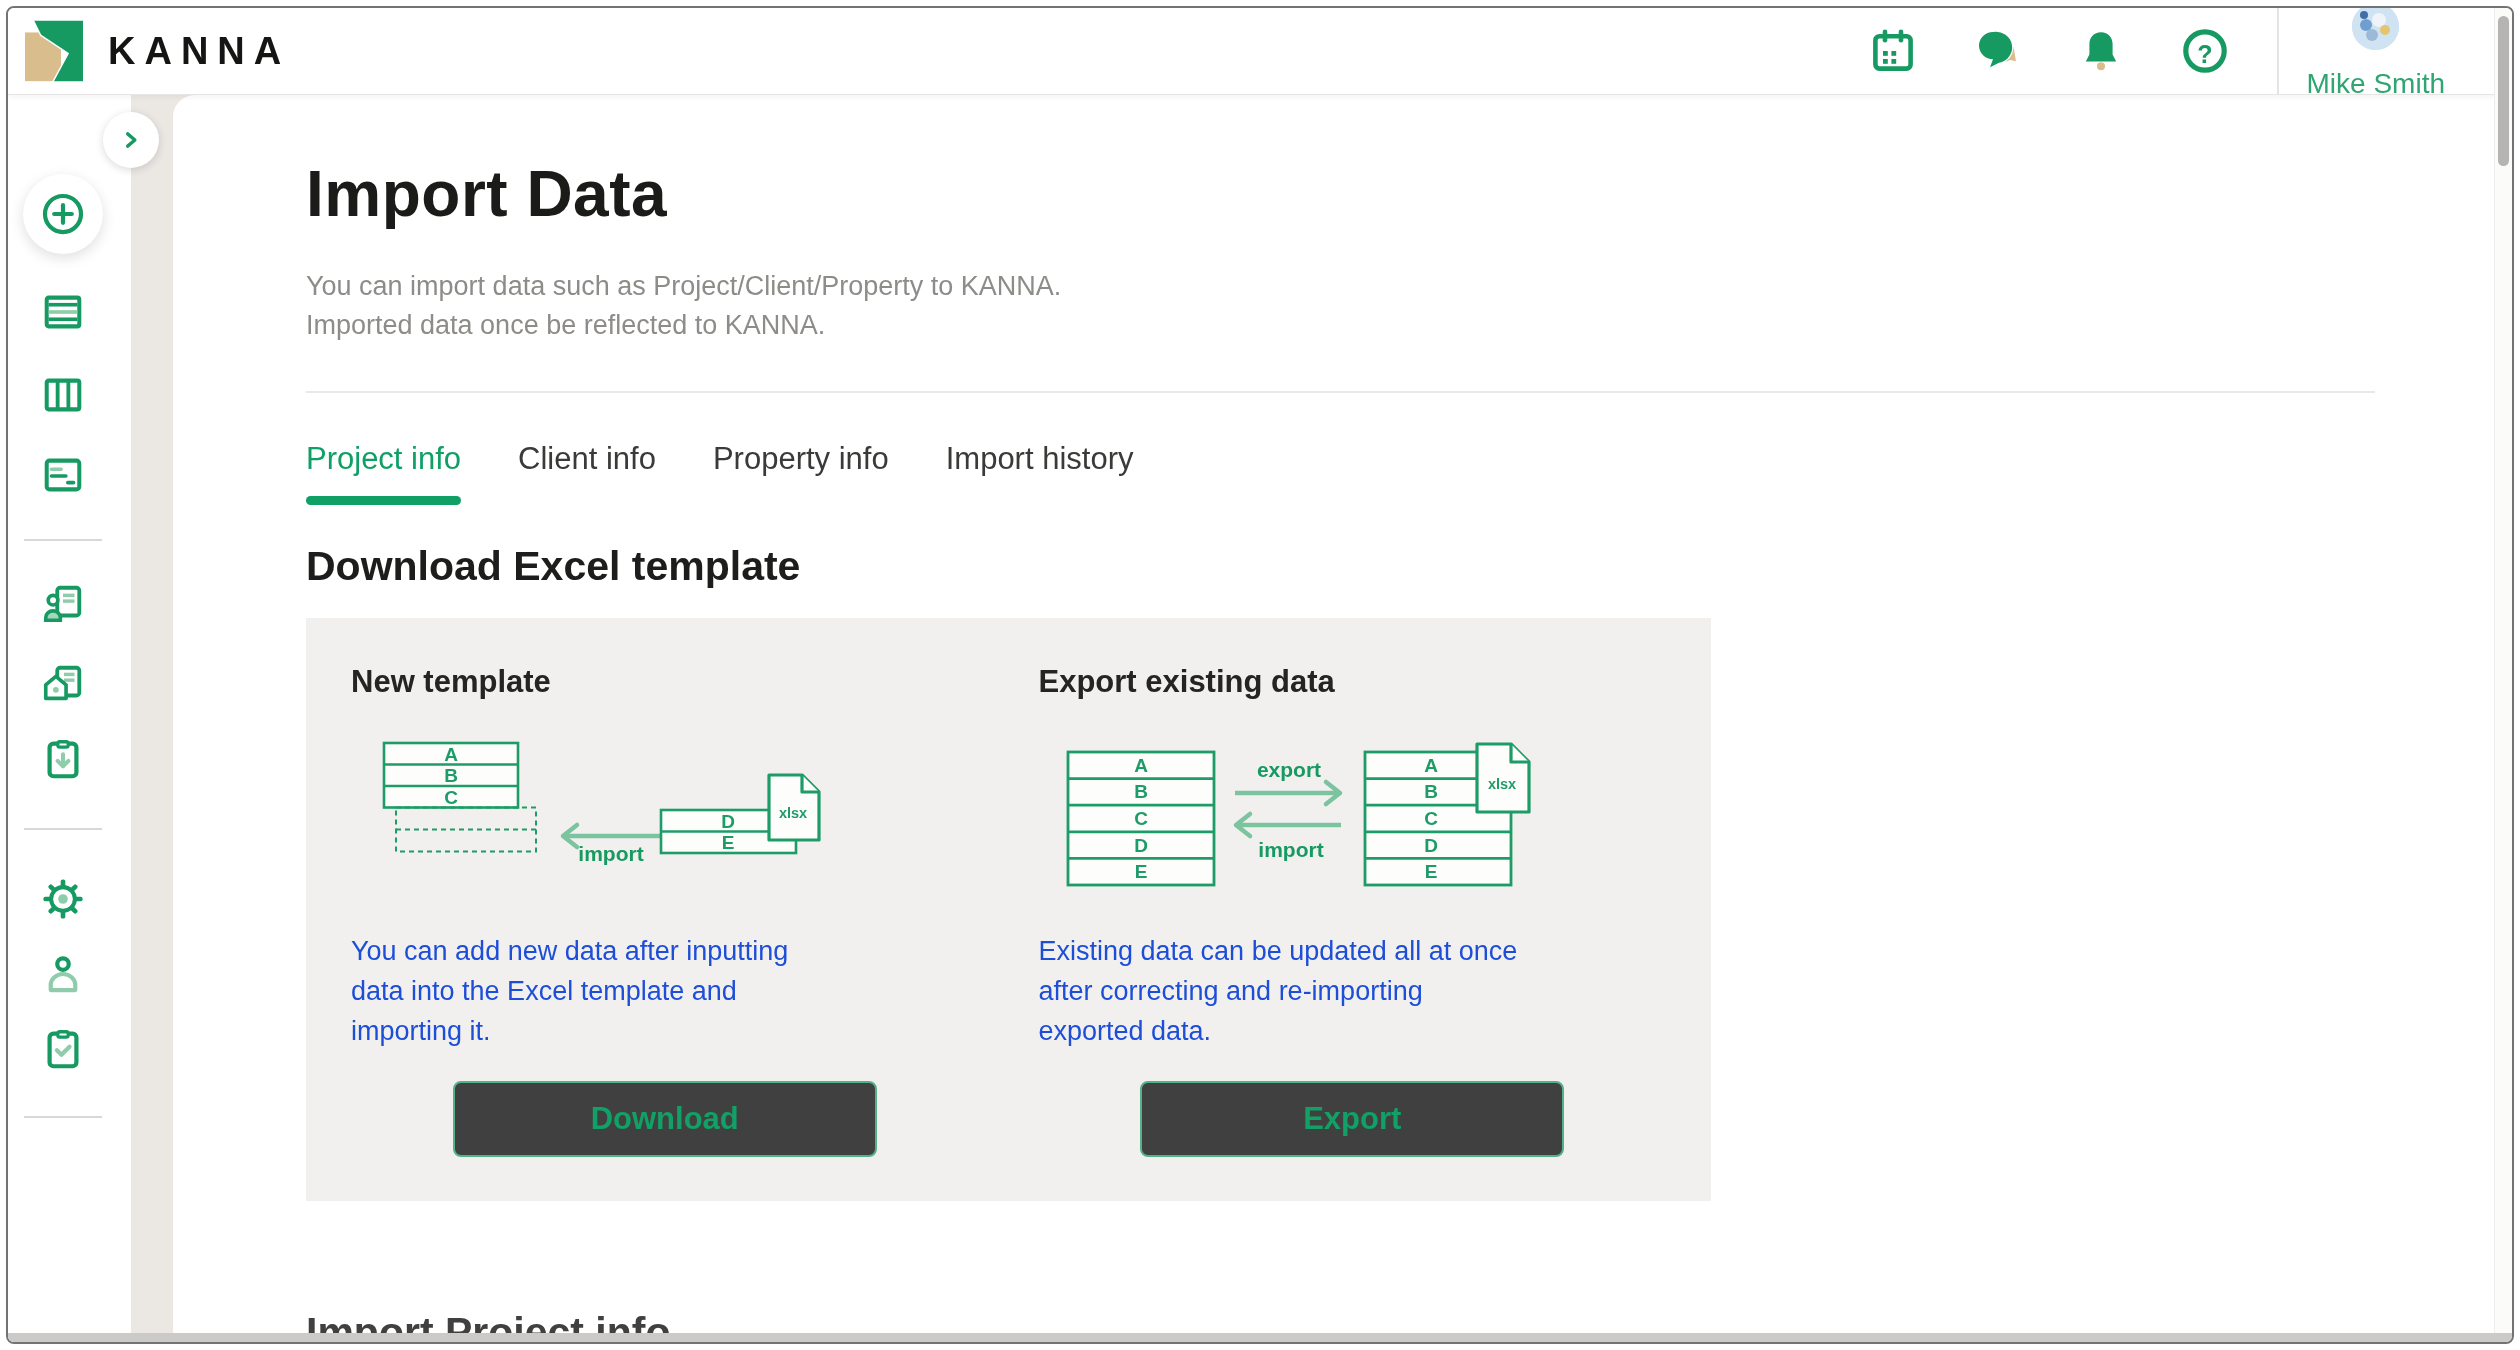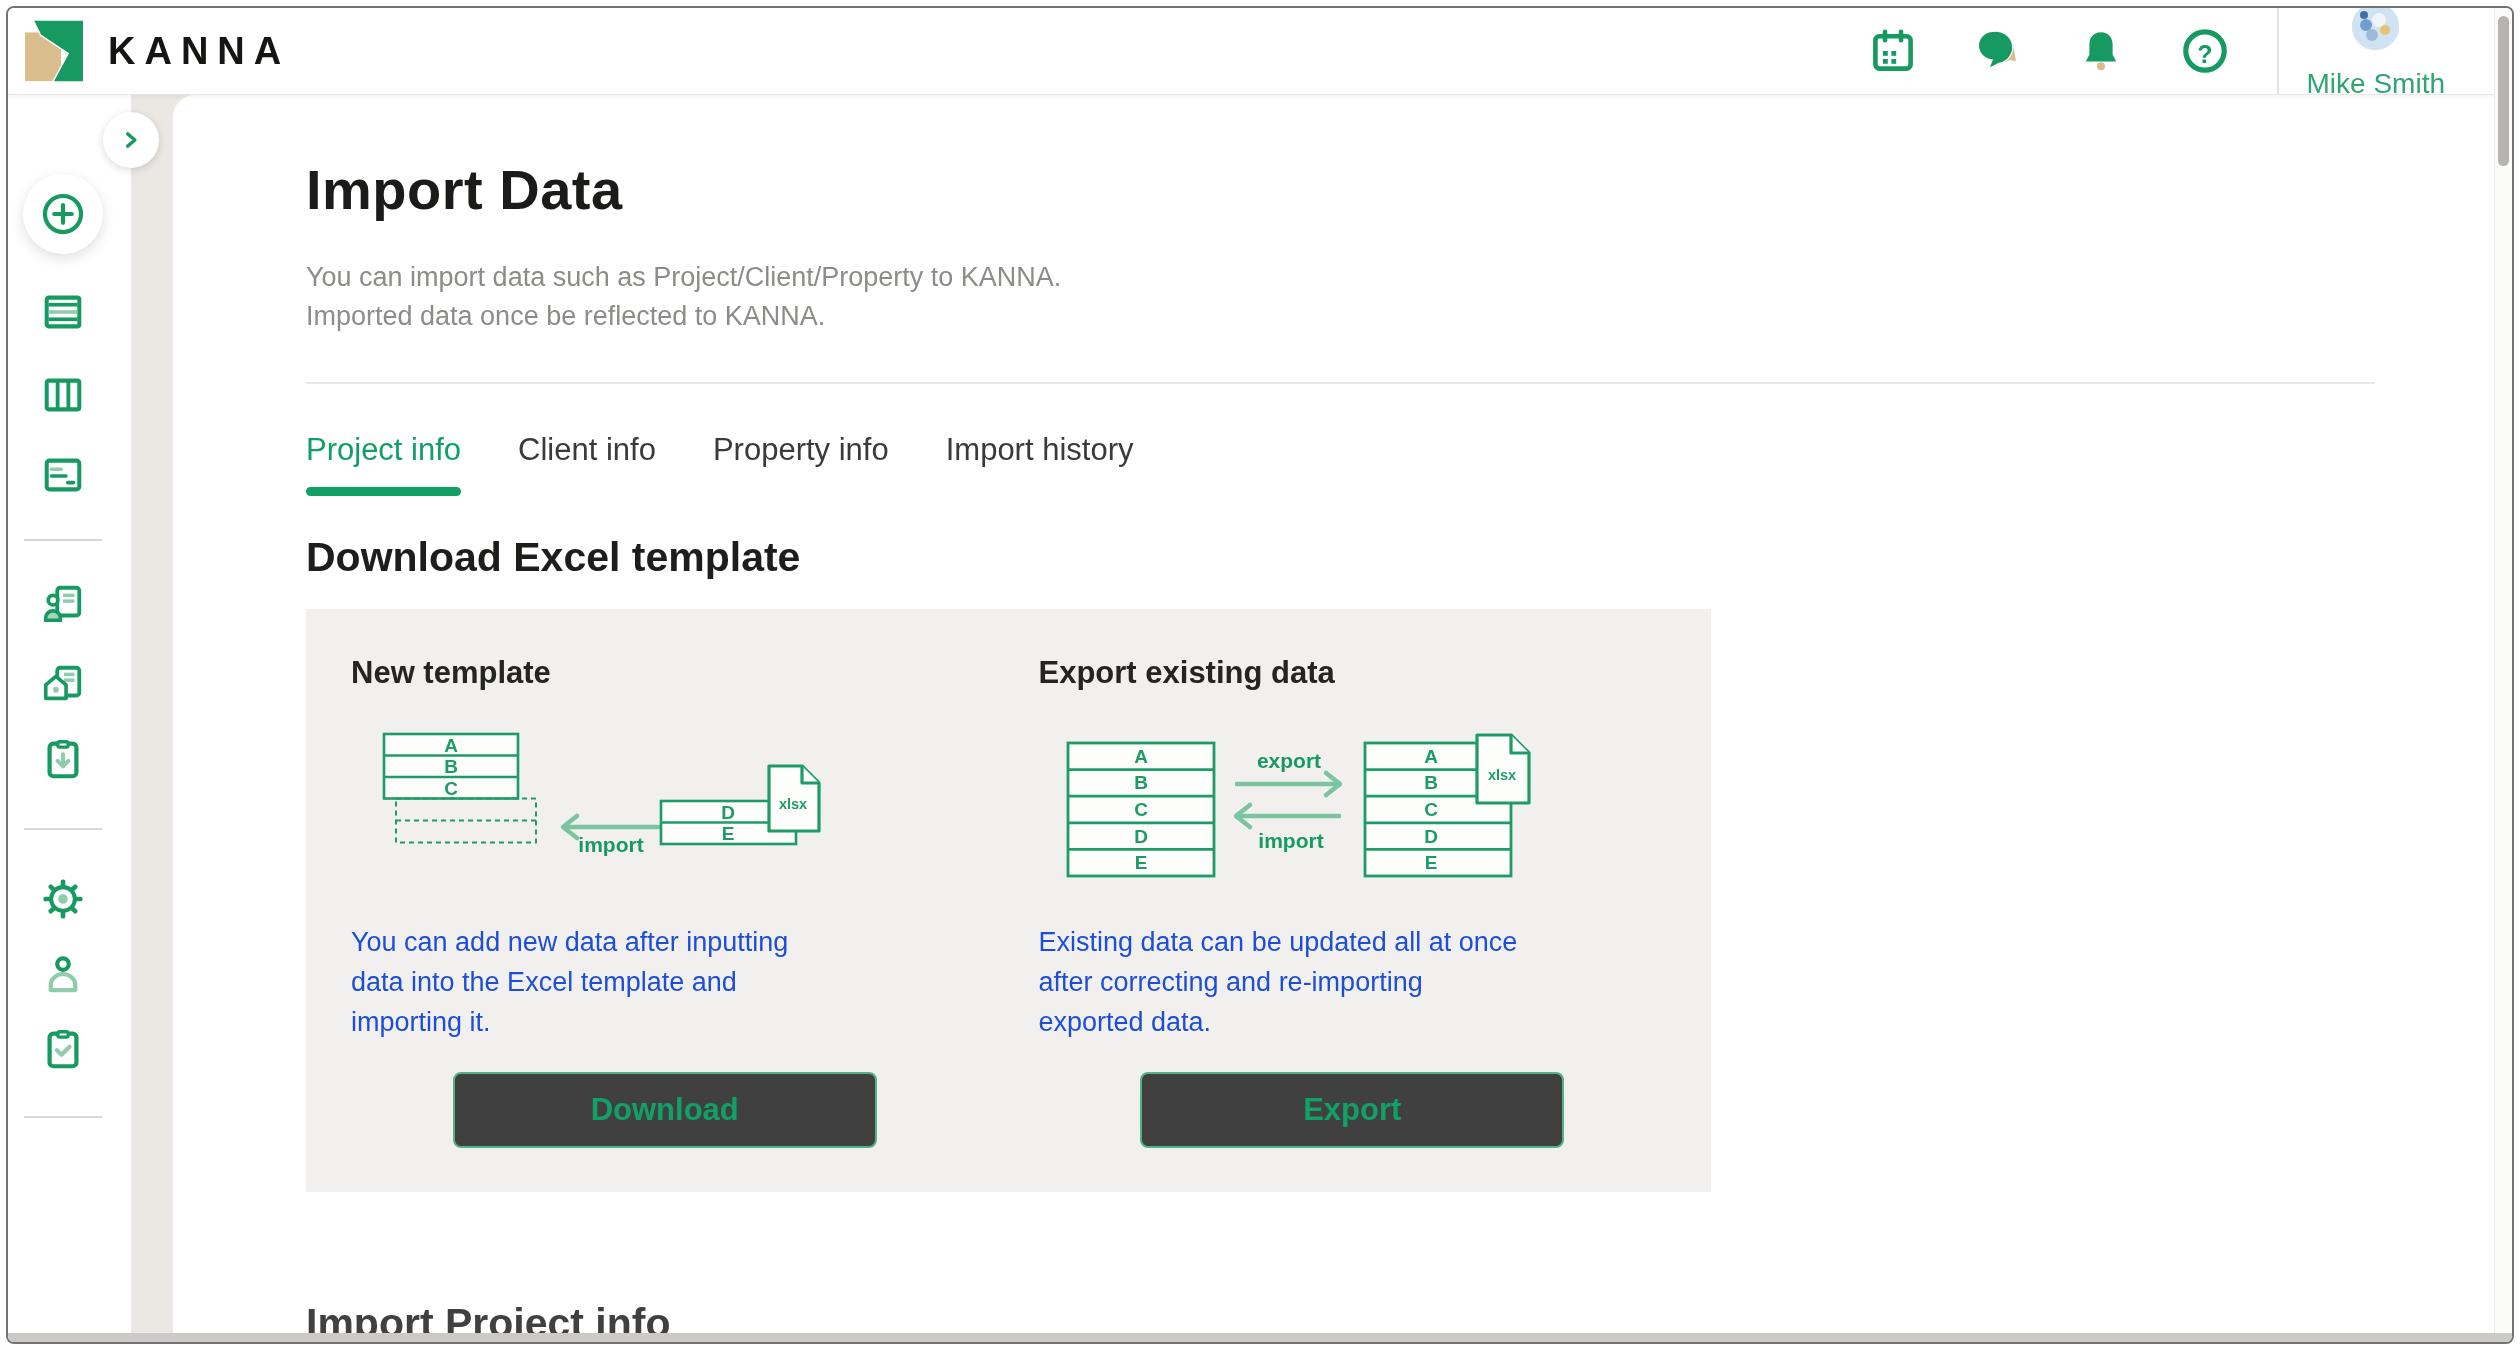--- a/index.html
+++ b/index.html
@@ -43,21 +43,21 @@
     background:#fff;box-shadow:0 4px 14px rgba(0,0,0,.13);display:flex;align-items:center;
     justify-content:center;cursor:pointer;
   }
   .si{position:absolute;left:32px;width:46px;height:46px;cursor:pointer;}
   .sdiv{position:absolute;left:16px;width:78px;height:2px;background:#d9d8d6;}
 
   .main{flex:1;background:#ebe8e4;position:relative;min-width:0;}
   .panel{position:absolute;inset:0 0 0 42px;background:#fff;border-top-left-radius:22px;overflow:hidden;}
   .content{padding:62px 120px 0 133px;}
 
-  h1.page-title{font-size:56px;font-weight:700;color:#1b1b19;margin:0 0 36px;letter-spacing:.5px;}
+  h1.page-title{font-size:64px;font-weight:700;color:#1b1b19;margin:0 0 36px;letter-spacing:.5px;}
   .desc-line{font-size:27px;line-height:39px;color:#8e8c89;}
   .rule{height:2px;background:#eae8e6;margin-top:46px;}
 
   .tabs{display:flex;gap:57px;margin-top:48px;}
   .tab{font-size:31px;color:#3a3a38;position:relative;cursor:pointer;}
   .tab.active{color:#10a066;}
   .tab.active::after{
     content:"";position:absolute;left:0;right:0;bottom:-28px;height:9px;
     background:#10a066;border-radius:5px;
   }

